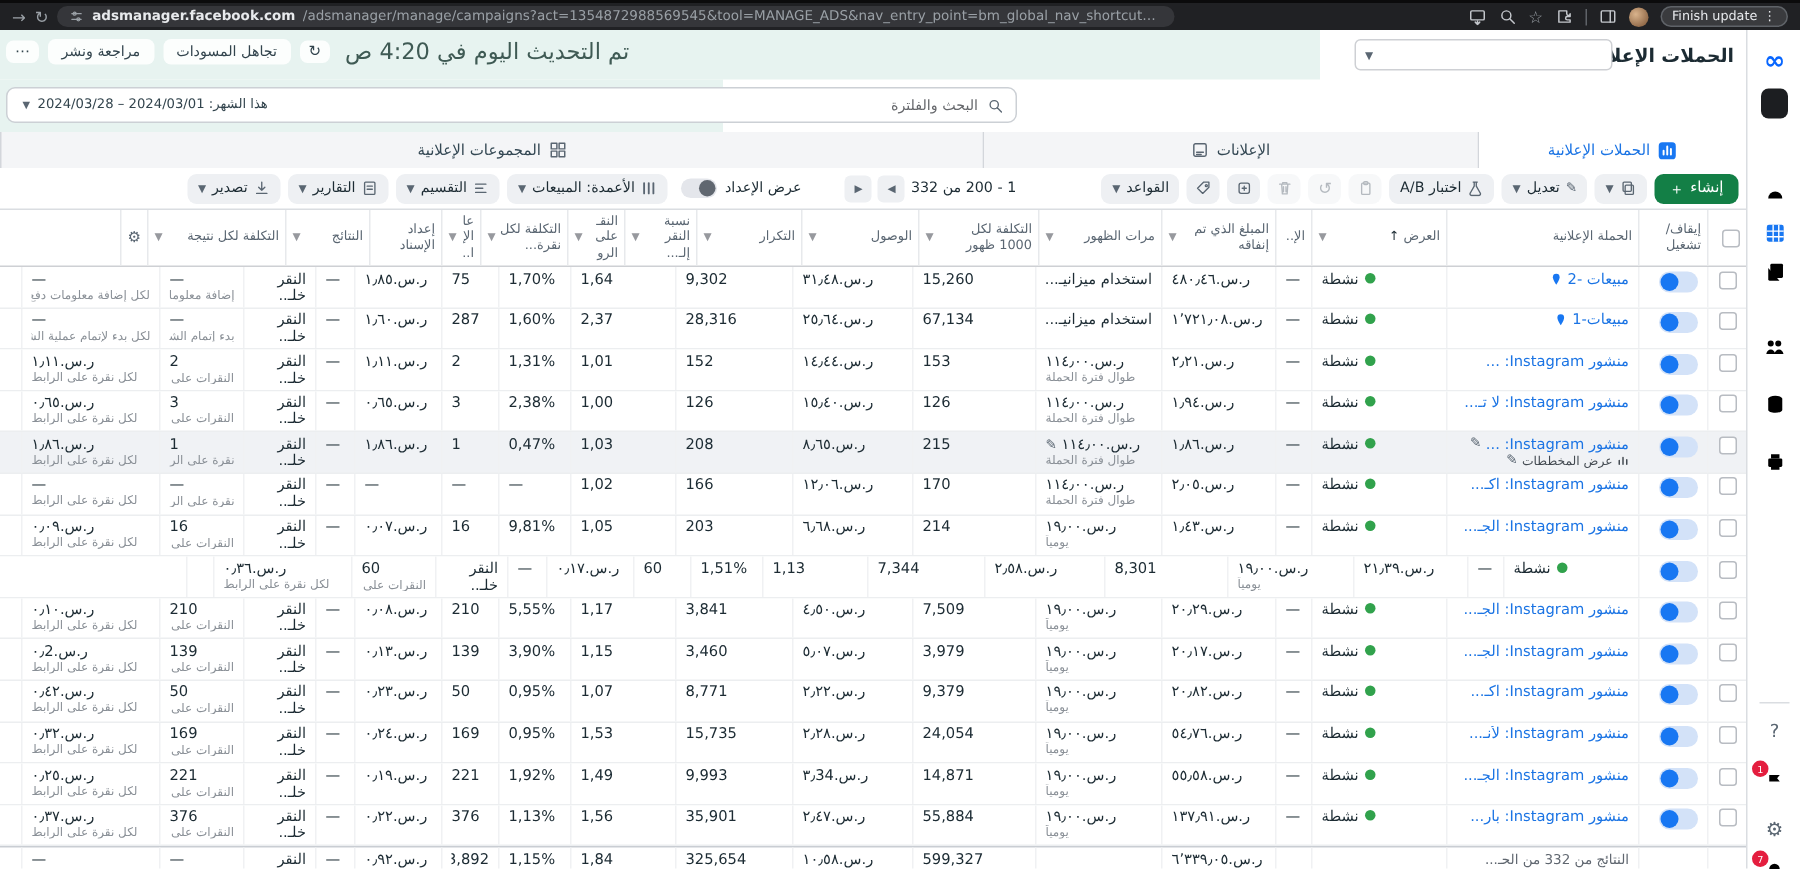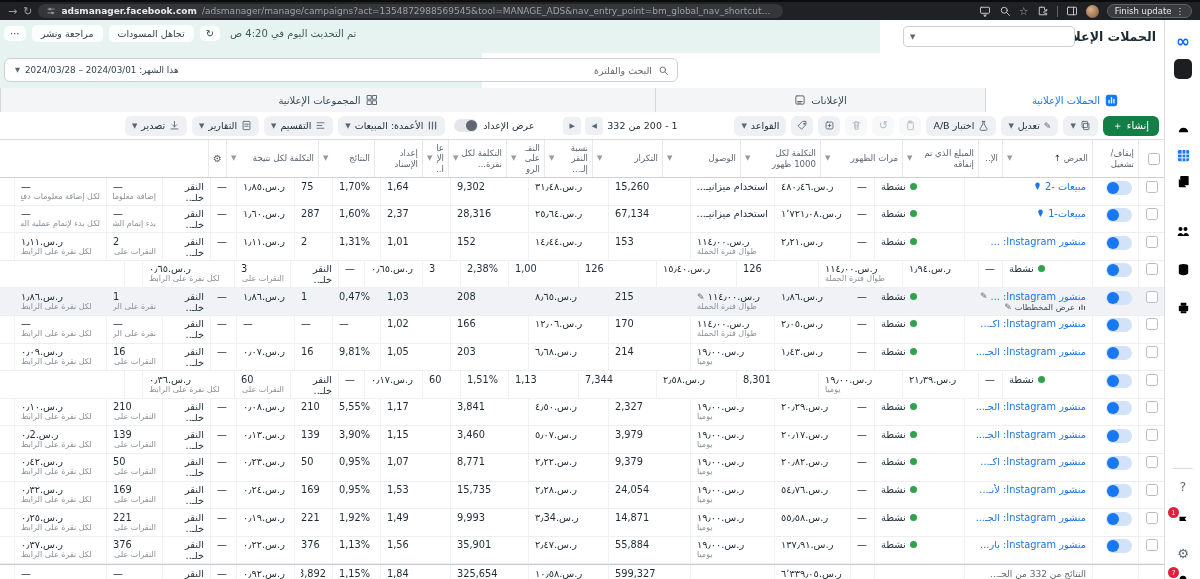--- a/index.html
+++ b/index.html
@@ -27,21 +27,21 @@
   .main{position:absolute;top:0;right:36px;left:0;bottom:0;overflow:hidden;}
 
   
   .hzone{position:relative;height:68px;background:#fff;}
   .teal1{position:absolute;top:0;right:284px;left:0;height:33px;background:#e7f3f0;}
   .teal2{position:absolute;top:33px;left:0;width:482px;height:35px;background:#e7f3f0;}
   .meta-title{position:absolute;top:9px;right:8px;font-size:12.5px;font-weight:bold;color:#1c2b33;}
   .account-chip{position:absolute;top:6px;right:89px;width:172px;height:21px;border:1px solid #ced0d4;border-radius:4px;
     background:#fff;display:flex;align-items:center;justify-content:space-between;padding:0 6px;font-size:9px;color:#1c2b33;direction:ltr;}
   .teal-row{position:absolute;top:5px;left:4px;display:flex;align-items:center;gap:6px;direction:rtl;}
-  .teal-status{font-size:10px;color:#3f5a54;margin-left:4px;}
+  .teal-status{font-size:15px;color:#3f5a54;margin-left:4px;}
   .teal-btn{background:rgba(255,255,255,.85);border-radius:5px;padding:3px 9px;font-size:9.5px;color:#32444d;white-space:nowrap;}
   .teal-iconbtn{background:rgba(255,255,255,.85);border-radius:5px;padding:2px 6px;font-size:10px;color:#32444d;}
   .search-box{position:absolute;top:38px;right:486px;left:4px;height:24px;border:1px solid #ccd0d5;border-radius:6px;
     background:#fff;display:flex;align-items:center;gap:6px;padding:0 8px;font-size:9.5px;color:#65676b;}
   .date-chip{position:absolute;top:40px;left:8px;height:20px;background:rgba(255,255,255,.72);border-radius:4px;
     display:flex;align-items:center;gap:5px;padding:0 7px;font-size:8.8px;color:#32444d;white-space:nowrap;}
 
   
   .tabs{height:24px;display:flex;background:#e9ebef;}
   .tab{display:flex;align-items:center;justify-content:center;gap:5px;font-size:10px;color:#344854;
@@ -406,20 +406,23 @@
     </div>
 
     <div class="grid">
       <div class="thead" id="thead">
           <div class="th" style="width:26px;flex:0 0 26px">
             <span class="cb"></span>
           </div>
           <div class="th" style="width:46px;flex:0 0 46px">
             <span class="th-label">إيقاف/ تشغيل</span>
           </div>
+          <div class="th" style="width:128px;flex:0 0 128px">
+            <span class="th-label">الحملة الإعلانية</span>
+          </div>
           <div class="th" style="width:90px;flex:0 0 90px">
             <span class="th-label">العرض <span class="sortarrow">↑</span></span>
             <span class="chev">▼</span>
           </div>
           <div class="th" style="width:24px;flex:0 0 24px">
             <span class="th-label">الإ..</span>
           </div>
           <div class="th" style="width:76px;flex:0 0 76px">
             <span class="th-label">المبلغ الذي تم إنفاقه</span>
             <span class="chev">▼</span>
@@ -642,20 +645,25 @@
             </div>
             <div class="td " style="width:18px;flex:0 0 18px"></div>
           </div>
           <div class="tr">
             <div class="td " style="width:26px;flex:0 0 26px"><span class="cb"></span></div>
             <div class="td " style="width:46px;flex:0 0 46px">
               <span class="tgl">
                 <span class="knob"></span>
               </span>
             </div>
+            <div class="td " style="width:128px;flex:0 0 128px">
+              <div class="name-line">
+                <span class="link">منشور Instagram: لا تـ...</span>
+              </div>
+            </div>
             <div class="td end" style="width:90px;flex:0 0 90px"><span class="dot"></span><span>نشطة</span></div>
             <div class="td end" style="width:24px;flex:0 0 24px">—</div>
             <div class="td end" style="width:76px;flex:0 0 76px">
               <div class="line">ر.س.١٫٩٤</div>
             </div>
             <div class="td end" style="width:84px;flex:0 0 84px">
               <div class="line">ر.س.١١٤٫٠٠</div>
               <div class="sub">طوال فترة الحملة</div>
             </div>
             <div class="td end" style="width:82px;flex:0 0 82px">
@@ -927,21 +935,21 @@
             <div class="td end" style="width:90px;flex:0 0 90px"><span class="dot"></span><span>نشطة</span></div>
             <div class="td end" style="width:24px;flex:0 0 24px">—</div>
             <div class="td end" style="width:76px;flex:0 0 76px">
               <div class="line">ر.س.٢٠٫٢٩</div>
             </div>
             <div class="td end" style="width:84px;flex:0 0 84px">
               <div class="line">ر.س.١٩٫٠٠</div>
               <div class="sub">يومياً</div>
             </div>
             <div class="td end" style="width:82px;flex:0 0 82px">
-              <div class="line">2,327</div>
+              <div class="line">7,509</div>
             </div>
             <div class="td end" style="width:80px;flex:0 0 80px">
               <div class="line">ر.س.٤٫٥٠</div>
             </div>
             <div class="td end" style="width:78px;flex:0 0 78px">
               <div class="line">3,841</div>
             </div>
             <div class="td end" style="width:70px;flex:0 0 70px">
               <div class="line">1,17</div>
             </div>

